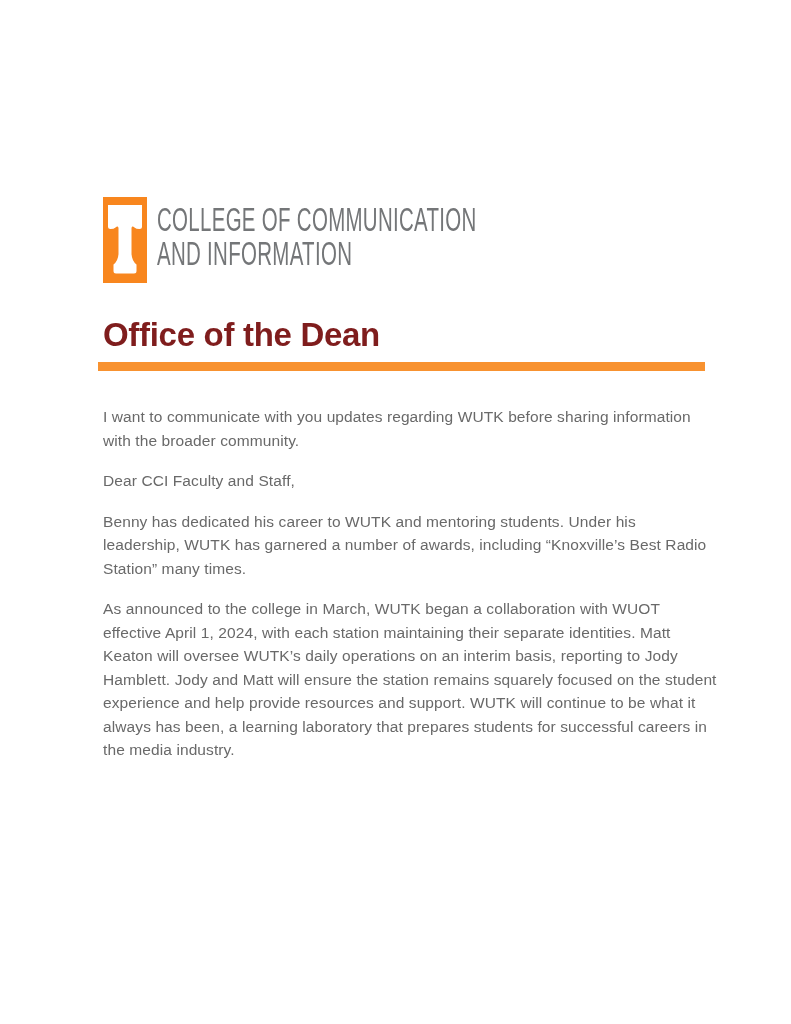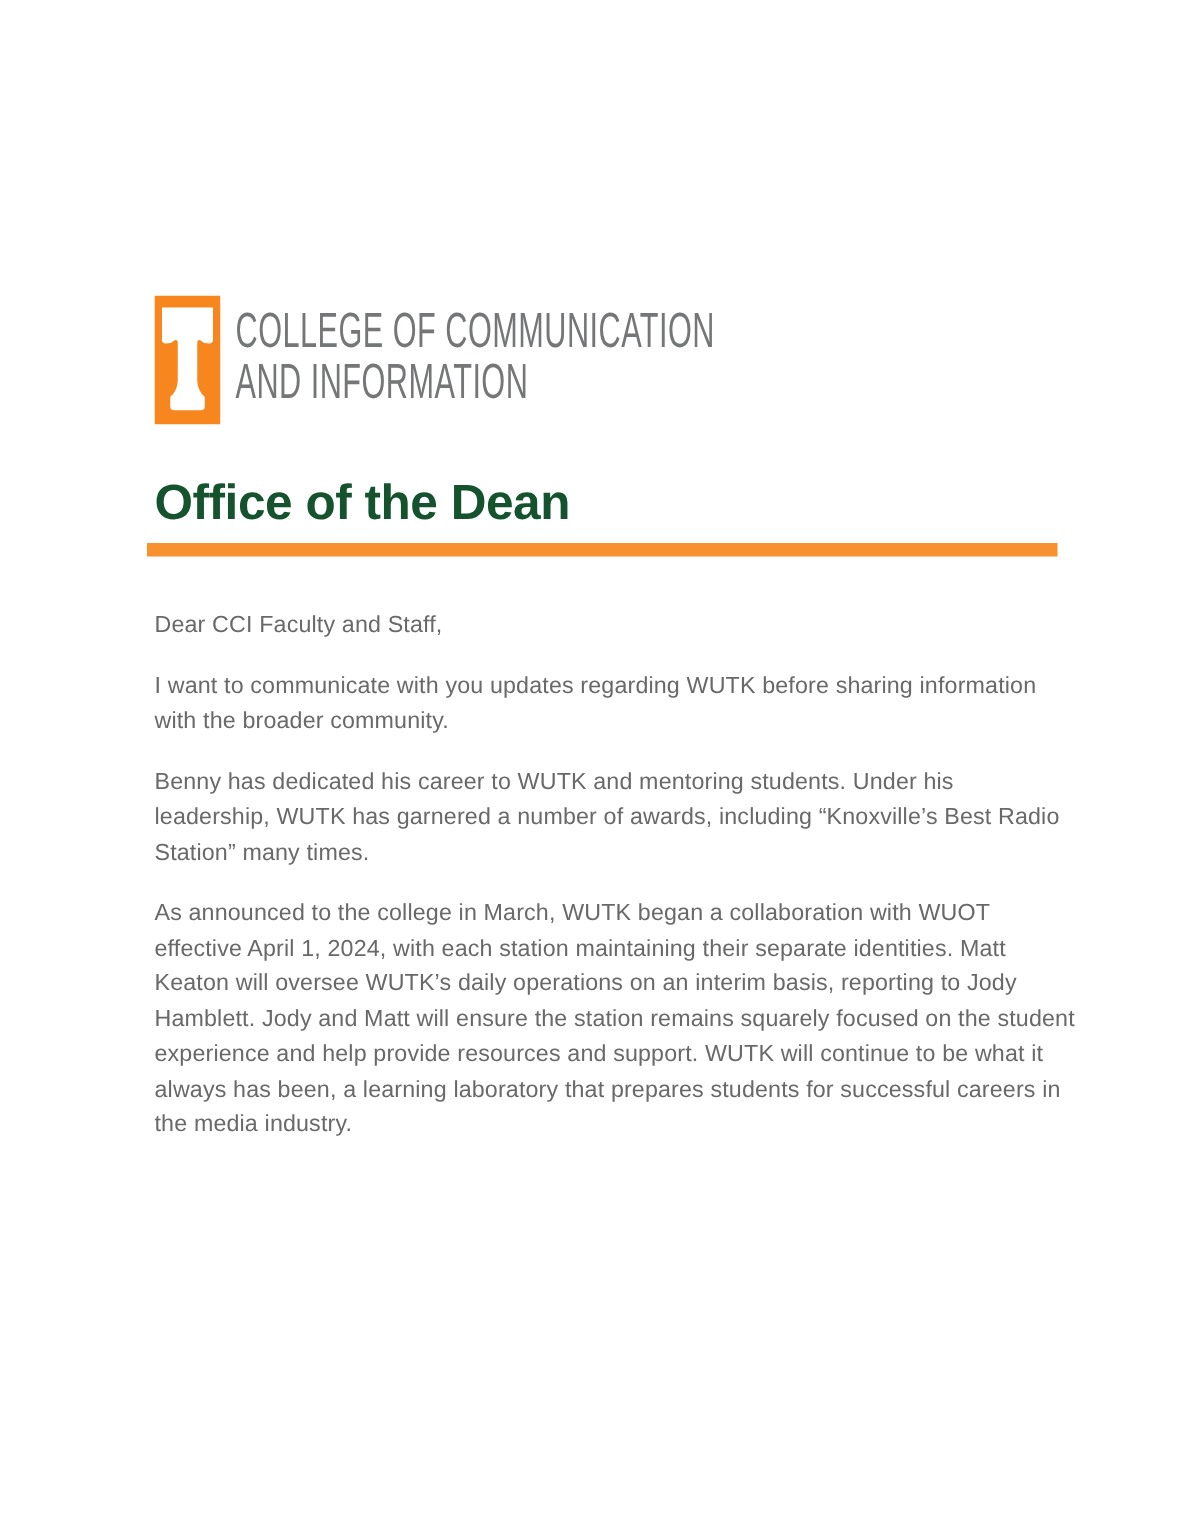--- a/index.html
+++ b/index.html
@@ -41,21 +41,21 @@
     letter-spacing: 0.5px;
     transform: scaleX(0.62);
     transform-origin: left top;
   }
   h1.page-title {
     margin: 35px 0 0 0;
     font-size: 33px;
     line-height: 33px;
     font-weight: bold;
     letter-spacing: -0.3px;
-    color: #14532d;
+    color: #7f1d1d;
   }
   .orange-rule {
     margin: 11px 0 0 -5px;
     width: 607px;
     height: 9px;
     background: #F89230;
   }
   .letter {
     margin-top: 34px;
   }
@@ -86,23 +86,23 @@
     </svg>
     <div class="logo-text">COLLEGE OF COMMUNICATION
 AND INFORMATION</div>
   </header>
 
   <h1 class="page-title">Office of the Dean</h1>
 
   <div class="orange-rule"></div>
 
   <main class="letter">
-    <p>Dear CCI Faculty and Staff,</p>
     <p>I want to communicate with you updates regarding WUTK before sharing information
 with the broader community.</p>
+    <p>Dear CCI Faculty and Staff,</p>
     <p>Benny has dedicated his career to WUTK and mentoring students. Under his
 leadership, WUTK has garnered a number of awards, including “Knoxville’s Best Radio
 Station” many times.</p>
     <p>As announced to the college in March, WUTK began a collaboration with WUOT
 effective April 1, 2024, with each station maintaining their separate identities. Matt
 Keaton will oversee WUTK’s daily operations on an interim basis, reporting to Jody
 Hamblett. Jody and Matt will ensure the station remains squarely focused on the student
 experience and help provide resources and support. WUTK will continue to be what it
 always has been, a learning laboratory that prepares students for successful careers in
 the media industry.</p>

